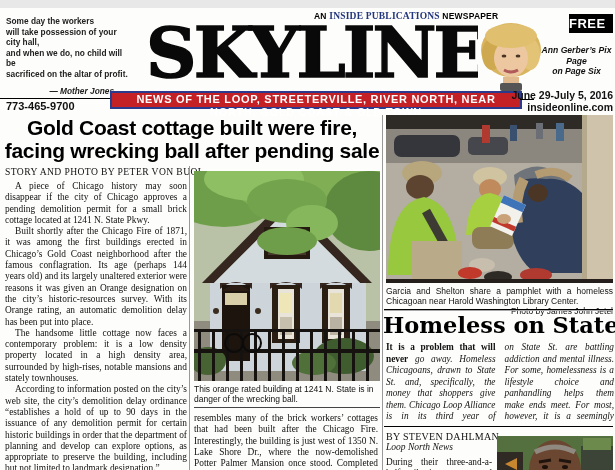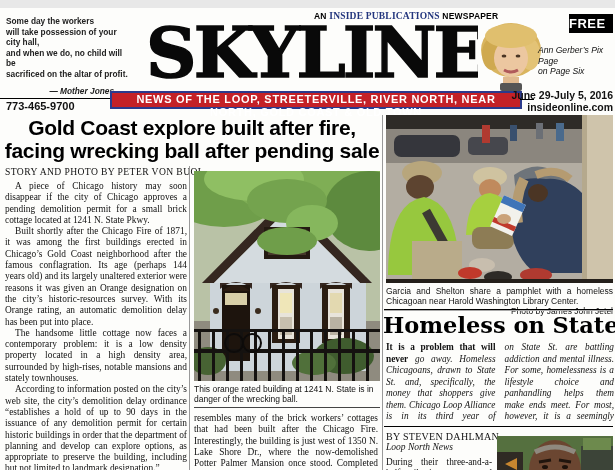--- a/index.html
+++ b/index.html
@@ -17,22 +17,22 @@
   .tagline { position:absolute; left:314px; top:3px; white-space:nowrap;
     font-size:9px; font-weight:bold; letter-spacing:.2px; }
   .tagline .an, .tagline .np { color:#000; font-family:"Liberation Sans", sans-serif; font-size:8.5px; }
   .tagline .brand { color:#22357d; font-family:"Liberation Serif", serif; font-size:9.5px; }
   .skyline { position:absolute; left:146px; top:6px; width:338px; text-align:center;
     font-family:"DejaVu Serif", serif; font-weight:bold; font-size:70px; line-height:78px;
     letter-spacing:-3px; color:#090909; -webkit-text-stroke:1.5px #090909; }
   .free { position:absolute; left:569px; top:6px; width:44px; height:19px; background:#000;
     color:#fff; font-family:"Liberation Sans", sans-serif; font-weight:bold; font-size:13px;
     text-align:left; line-height:19px; letter-spacing:.5px; }
-  .gerber-note { position:absolute; left:538px; top:37px; width:77px; 
-    font-family:"Liberation Sans", sans-serif; font-weight:normal; font-style:italic;
+  .gerber-note { position:absolute; left:538px; top:37px; width:77px; text-align:center;
+    font-family:"Liberation Sans", sans-serif; font-weight:bold; font-style:italic;
     font-size:8.6px; line-height:10.5px; }
   .volume { position:absolute; left:6px; top:75px; font-family:"Liberation Sans", sans-serif;
     font-weight:bold; font-size:11px; }
   .phone  { position:absolute; left:6px; top:92px; font-family:"Liberation Sans", sans-serif;
     font-weight:bold; font-size:11px; }
   .vol-rule { position:absolute; left:0; top:90px; width:112px; height:1px; background:#000; }
   .banner-tail { position:absolute; left:520px; top:91px; width:14px; height:1px; background:#000; }
   .banner { position:absolute; left:110px; top:83px; width:412px; height:18px;
     background:#c42127; border:2px solid #2b3a8c; color:#fff; text-align:center;
     font-family:"Liberation Sans", sans-serif; font-weight:bold; font-size:11px;
@@ -124,21 +124,21 @@
   <div class="vol-rule"></div>
   <div class="phone">773-465-9700</div>
 
   <div class="banner">NEWS OF THE LOOP, STREETERVILLE, RIVER NORTH, NEAR NORTH, GOLD COAST &amp; OLD TOWN</div>
   <div class="banner-tail"></div>
 
   <div class="issue-date">June 29-July 5, 2016</div>
   <div class="website">insideonline.com</div>
 
   <div class="headline1">
-    <div>Gold Coast explore built after fire,</div>
+    <div>Gold Coast cottage built were fire,</div>
     <div>facing wrecking ball after pending sale</div>
   </div>
   <div class="byline1">STORY AND PHOTO BY PETER VON BUOL</div>
 
   <div class="col1">
     <p>A piece of Chicago history may soon disappear if the city of Chicago approves a pending demolition permit for a small brick cottage located at 1241 N. State Pkwy.</p>
     <p>Built shortly after the Chicago Fire of 1871, it was among the first buildings erected in Chicago’s Gold Coast neighborhood after the famous conflagration. Its age (perhaps 144 years old) and its largely unaltered exterior were reasons it was given an Orange designation on the city’s historic-resources survey. With its Orange rating, an automatic demolition delay has been put into place.</p>
     <p>The handsome little cottage now faces a contemporary problem: it is a low density property located in a high density area, surrounded by high-rises, notable mansions and stately townhouses.</p>
     <p>According to information posted on the city’s web site, the city’s demolition delay ordinance “establishes a hold of up to 90 days in the issuance of any demolition permit for certain historic buildings in order that the department of planning and develop can explore options, as appropriate to preserve the building, including but not limited to landmark designation.”</p>
     <p>The delay begins when a permit is first presented to the city’s historic preservation division. It can be extended beyond the original 90 days by mutual agreement with the applicant. City officials have said the purpose of the ordinance is to “ensure no important historic resource can be demolished without consideration as to whether it should and can be</p>

